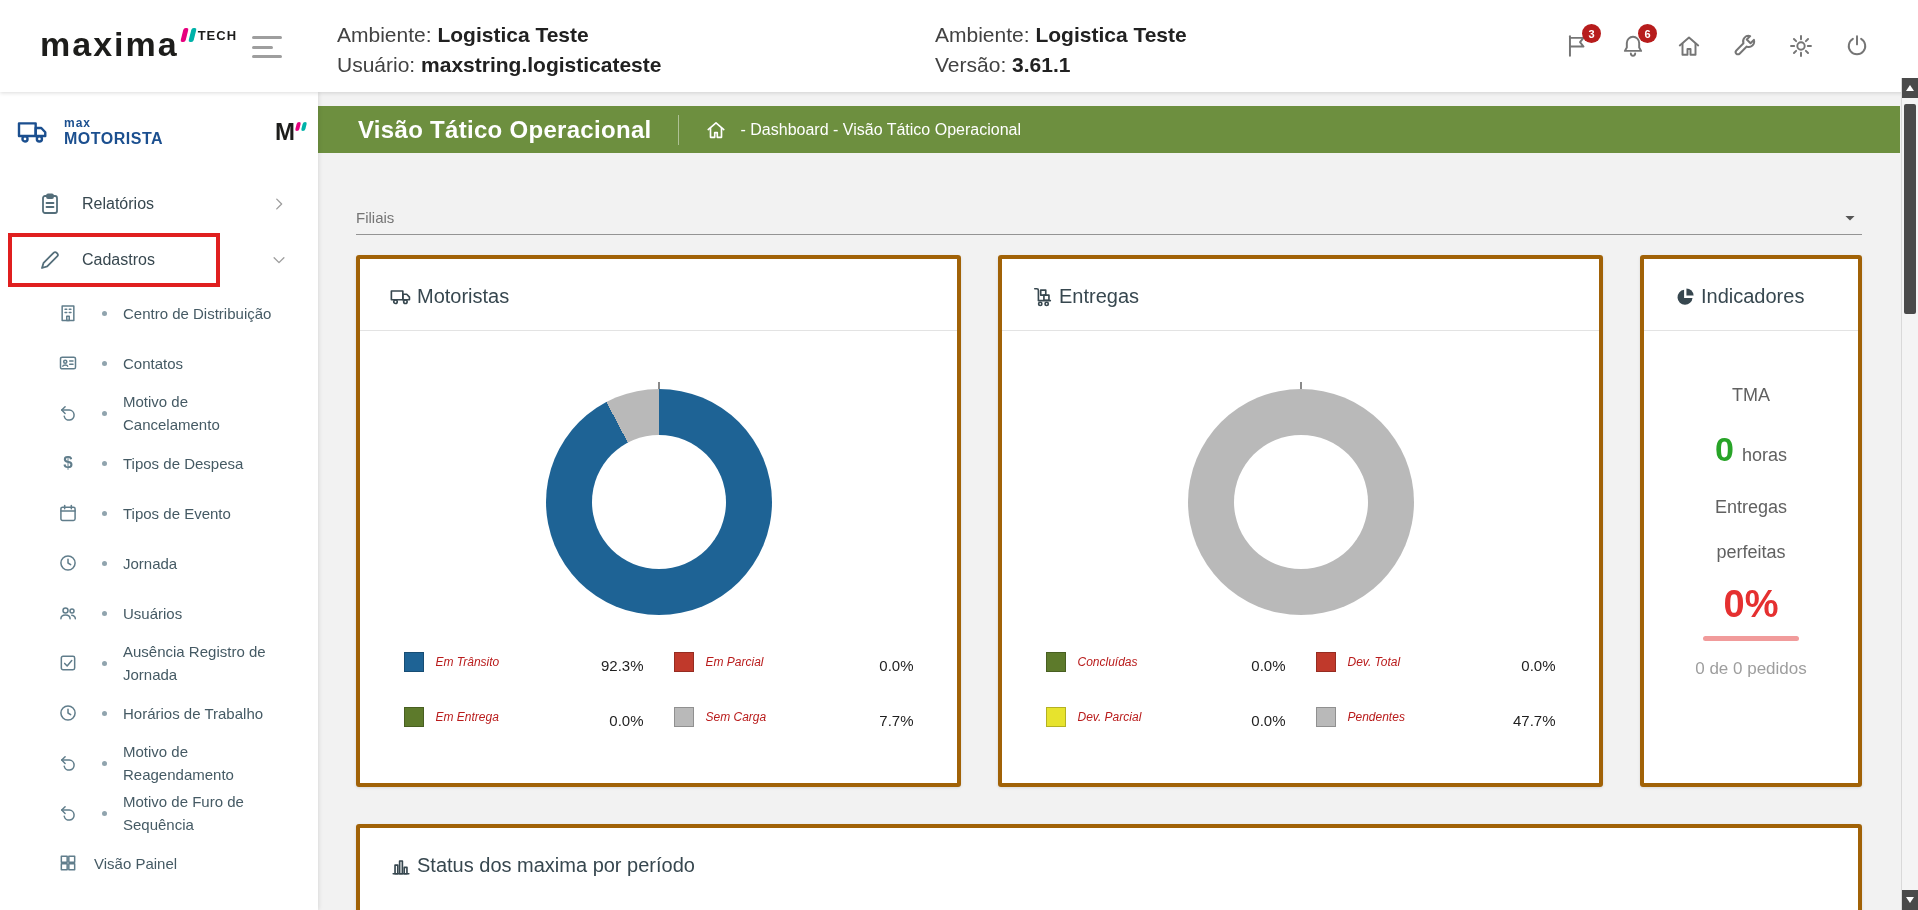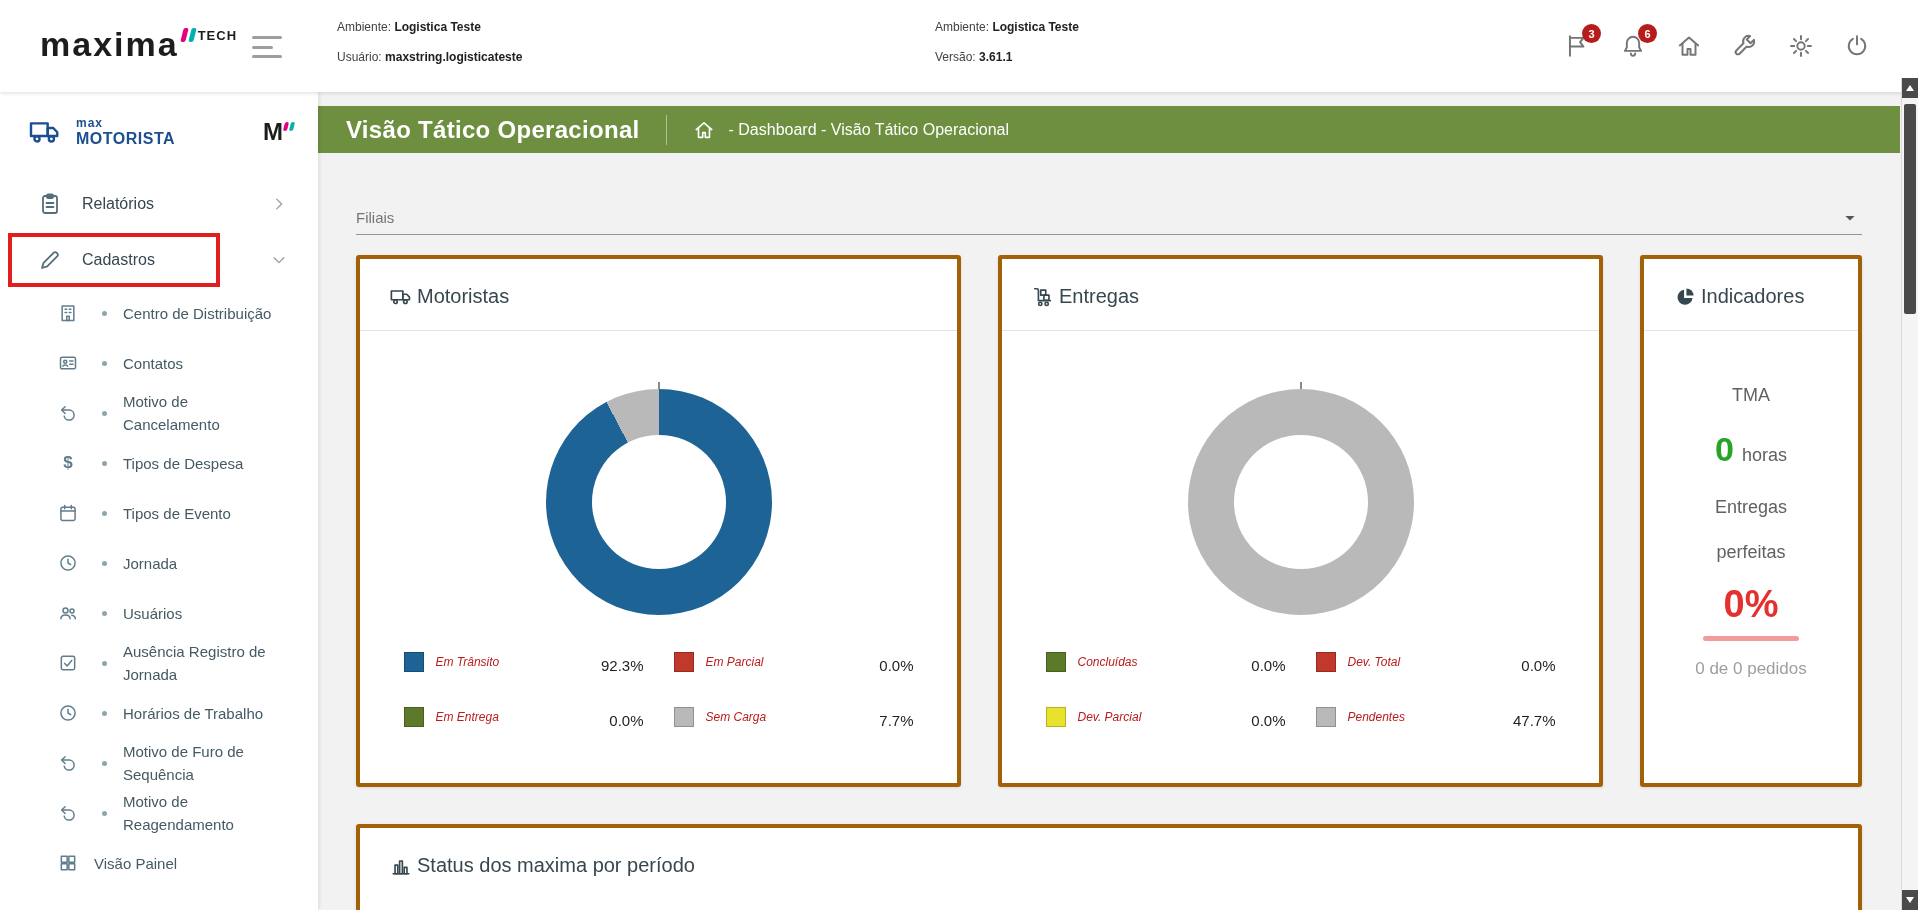--- a/index.html
+++ b/index.html
@@ -14,36 +14,36 @@
   .logo { position:absolute; left:40px; top:24px; display:flex; align-items:flex-start; cursor:pointer; }
   .logo-text { font-size:34px; font-weight:bold; color:#1d1d1b; letter-spacing:2px; line-height:40px; }
   .logo-ticks { display:flex; gap:3px; margin:4px 0 0 3px; }
   .tick { width:5px; height:14px; border-radius:2px; transform:skewX(-14deg); display:inline-block; }
   .tick.pink { background:var(--logo-pink,#e6007e); }
   .tick.teal { background:var(--logo-teal,#00b2a9); }
   .logo-suffix { font-size:13px; font-weight:bold; color:#1d1d1b; letter-spacing:1px; margin:4px 0 0 3px; }
   .hamburger { position:absolute; left:252px; top:36px; width:30px; height:22px; display:flex; flex-direction:column; justify-content:space-between; cursor:pointer; }
   .hamburger span { height:3px; background:#9e9e9e; border-radius:2px; }
   .hamburger span:nth-child(2) { width:70%; }
-  .envblock { position:absolute; top:16px; display:flex; flex-direction:column; gap:8px; font-size:12px; color:#424242; line-height:22px; }
+  .envblock { position:absolute; top:24px; display:flex; flex-direction:column; gap:8px; font-size:21px; color:#424242; line-height:22px; }
   .envblock b { color:#212121; }
   .env1 { left:337px; }
   .env2 { left:935px; }
   .top-icons { position:absolute; right:48px; top:0; height:100%; display:flex; align-items:center; gap:30px; }
   .icon-btn { position:relative; width:26px; height:26px; color:#757575; cursor:pointer; }
   .badge { position:absolute; top:-9px; right:-11px; min-width:19px; height:19px; border-radius:10px;
            background:var(--badge-red,#b71c1c); color:#fff; font-size:11px; font-weight:bold;
            display:flex; align-items:center; justify-content:center; padding:0 4px; }
 
   
   .shell { display:flex; height:818px; }
 
   
   .sidebar { width:318px; background:#fff; box-shadow:1px 0 4px rgba(0,0,0,.10); position:relative; z-index:5; overflow:hidden; }
-  .brand { height:80px; display:flex; align-items:center; padding:0 24px; }
+  .brand { height:80px; display:flex; align-items:center; padding:0 12px; }
   .brand-truck { width:42px; height:32px; color:var(--brand-blue,#1b4f8f); margin-right:10px; }
   .brand-text { display:flex; flex-direction:column; color:var(--brand-blue,#1b4f8f); }
   .brand-max { font-size:12px; font-weight:bold; letter-spacing:1px; line-height:13px; }
   .brand-moto { font-size:16px; font-weight:bold; letter-spacing:.5px; line-height:17px; }
   .brand-mini { margin-left:auto; display:flex; align-items:flex-start; }
   .brand-mini .m { font-size:24px; font-weight:bold; color:#1d1d1b; line-height:24px; }
   .brand-mini .ticks { display:flex; gap:2px; margin-top:2px; margin-left:1px; }
   .brand-mini .tick { width:4px; height:9px; }
   .menu { margin-top:4px; }
   .menu-item { position:relative; height:56px; display:flex; align-items:center; padding:0 30px 0 38px; cursor:pointer; }
@@ -52,21 +52,21 @@
   .menu-chevron { margin-left:auto; width:18px; height:18px; color:#9e9e9e; }
   .annotation { position:absolute; left:8px; top:1px; bottom:1px; width:212px; border:4px solid #e01f1f; pointer-events:none; }
   .subitem { height:50px; display:flex; align-items:center; padding-left:58px; cursor:pointer; }
   .sub-icon { width:20px; height:20px; color:#607d8b; flex:none; display:flex; align-items:center; justify-content:center;
               font-size:17px; font-weight:bold; }
   .bullet { width:5px; height:5px; border-radius:50%; background:#90a4ae; margin-left:24px; flex:none; }
   .sub-label { margin-left:16px; font-size:15px; color:#455a64; line-height:23px; width:160px; }
 
   
   .main { flex:1; display:flex; flex-direction:column; margin-right:18px; overflow:hidden; }
-  .greenbar { margin-top:14px; height:47px; background:var(--green-bar,#6d8f3f); display:flex; align-items:center; color:#fff; padding-left:28px; flex:none; }
+  .greenbar { margin-top:14px; height:47px; background:var(--green-bar,#6d8f3f); display:flex; align-items:center; color:#fff; padding-left:40px; flex:none; }
   .page-title { font-size:24px; font-weight:bold; letter-spacing:.3px; }
   .gb-divider { width:1px; height:30px; background:rgba(255,255,255,.45); margin:0 26px; }
   .gb-home { width:22px; height:22px; color:#fff; cursor:pointer; }
   .breadcrumb { margin-left:14px; font-size:16px; }
   .content { padding:48px 38px 0; overflow:hidden; }
 
   .filiais { position:relative; height:34px; border-bottom:1px solid #949494; display:flex; align-items:flex-end; padding-bottom:8px; cursor:pointer; }
   .filiais-label { font-size:15px; color:#757575; }
   .filiais-caret { position:absolute; right:2px; bottom:6px; width:20px; height:20px; color:#555; }
 
@@ -414,30 +414,30 @@
               <span class="bullet"></span>
               <span class="sub-label">Horários de Trabalho</span>
             </div>
             <div class="subitem">
               <span class="sub-icon">
                 <svg class="i">
                   <use href="#i-undo"></use>
                 </svg>
               </span>
               <span class="bullet"></span>
+              <span class="sub-label">Motivo de Reagendamento</span>
+            </div>
+            <div class="subitem">
+              <span class="sub-icon">
+                <svg class="i">
+                  <use href="#i-undo"></use>
+                </svg>
+              </span>
+              <span class="bullet"></span>
               <span class="sub-label">Motivo de Furo de Sequência</span>
-            </div>
-            <div class="subitem">
-              <span class="sub-icon">
-                <svg class="i">
-                  <use href="#i-undo"></use>
-                </svg>
-              </span>
-              <span class="bullet"></span>
-              <span class="sub-label">Motivo de Reagendamento</span>
             </div>
             <div class="subitem">
               <span class="sub-icon">
                 <svg class="i">
                   <use href="#i-grid"></use>
                 </svg>
               </span>
               <span class="sub-label">Visão Painel</span>
             </div>
           </div>

